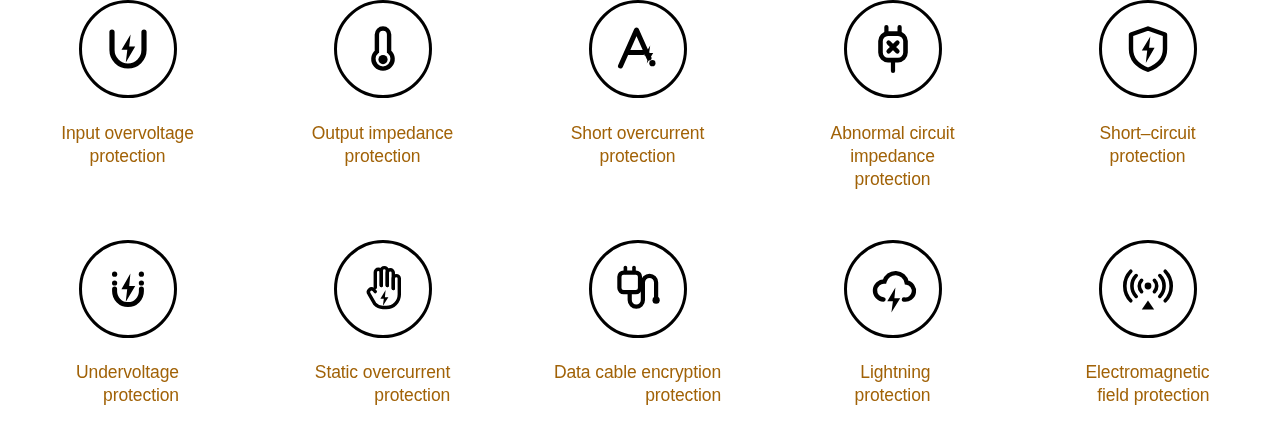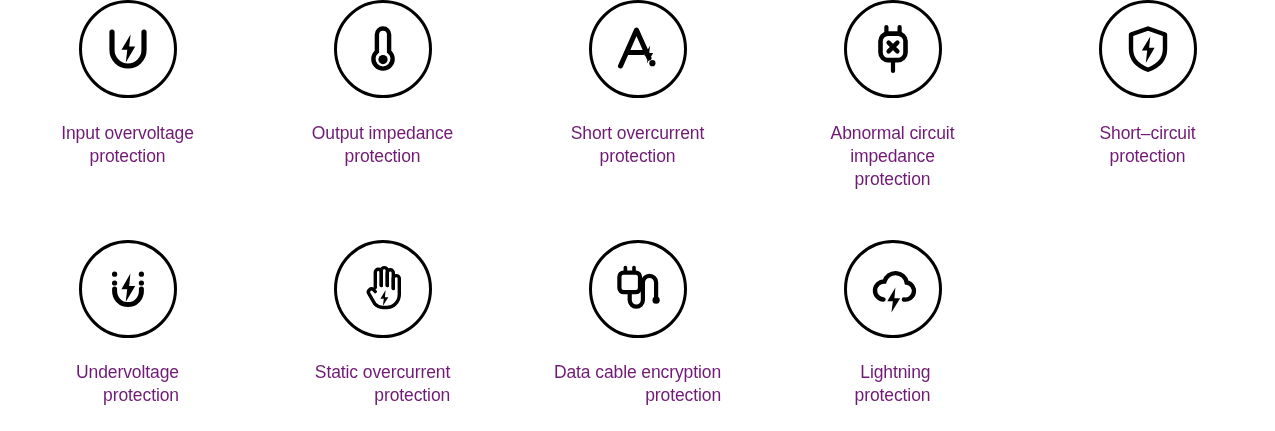--- a/index.html
+++ b/index.html
@@ -40,21 +40,21 @@
     background: #fff;
   }
   .icon-wrap svg { display: block; }
   .caption {
     margin-top: 23px;
     font-size: 17.5px;
     line-height: 23px;
     font-weight: 400;
     text-align: center;
     letter-spacing: -0.1px;
-    color: #701a75;
+    color: #a16207;
     white-space: pre-line;
     max-width: 250px;
   }
   
   .row1 .caption { margin-top: 24px; }
   .row2 .caption { margin-top: 23px; text-align: right; }
 </style>
 </head>
 <body>
 
@@ -168,14 +168,30 @@
     <div class="icon-wrap">
       <svg width="62" height="62" viewBox="0 0 62 62" fill="none" xmlns="http://www.w3.org/2000/svg">
         <path d="M21.5 41.5 a9 9 0 0 1 1 -18 a11.4 11.4 0 0 1 22.2 1 a8.6 8.6 0 0 1 -2.8 17" stroke="#000" stroke-width="4.4" stroke-linecap="round" fill="none"></path>
         <path d="M33.4 29.5 L25.3 43.3 L30.9 43.3 L29.4 54.5 L38.2 40.2 L32.4 40.2 Z" fill="#000"></path>
       </svg>
     </div>
     <div class="caption">Lightning
 protection</div>
   </div>
 
+  <div class="cell row2">
+    <div class="icon-wrap">
+      <svg width="62" height="62" viewBox="0 0 62 62" fill="none" xmlns="http://www.w3.org/2000/svg">
+        <circle cx="31" cy="28" r="3.4" fill="#000"></circle>
+        <path d="M24.6 22.3 a8.2 8.2 0 0 0 0 11.4" stroke="#000" stroke-width="3.6" stroke-linecap="round" fill="none"></path>
+        <path d="M37.4 22.3 a8.2 8.2 0 0 1 0 11.4" stroke="#000" stroke-width="3.6" stroke-linecap="round" fill="none"></path>
+        <path d="M19.2 17.6 a14.8 14.8 0 0 0 0 20.8" stroke="#000" stroke-width="3.6" stroke-linecap="round" fill="none"></path>
+        <path d="M42.8 17.6 a14.8 14.8 0 0 1 0 20.8" stroke="#000" stroke-width="3.6" stroke-linecap="round" fill="none"></path>
+        <path d="M13.8 13.2 a21.2 21.2 0 0 0 0 29.6" stroke="#000" stroke-width="3.6" stroke-linecap="round" fill="none"></path>
+        <path d="M48.2 13.2 a21.2 21.2 0 0 1 0 29.6" stroke="#000" stroke-width="3.6" stroke-linecap="round" fill="none"></path>
+        <path d="M31 42.6 L37.2 51.6 H24.8 Z" fill="#000"></path>
+      </svg>
+    </div>
+    <div class="caption">Electromagnetic
+field protection</div>
+  </div>
 
 </div>
 
 </body></html>

